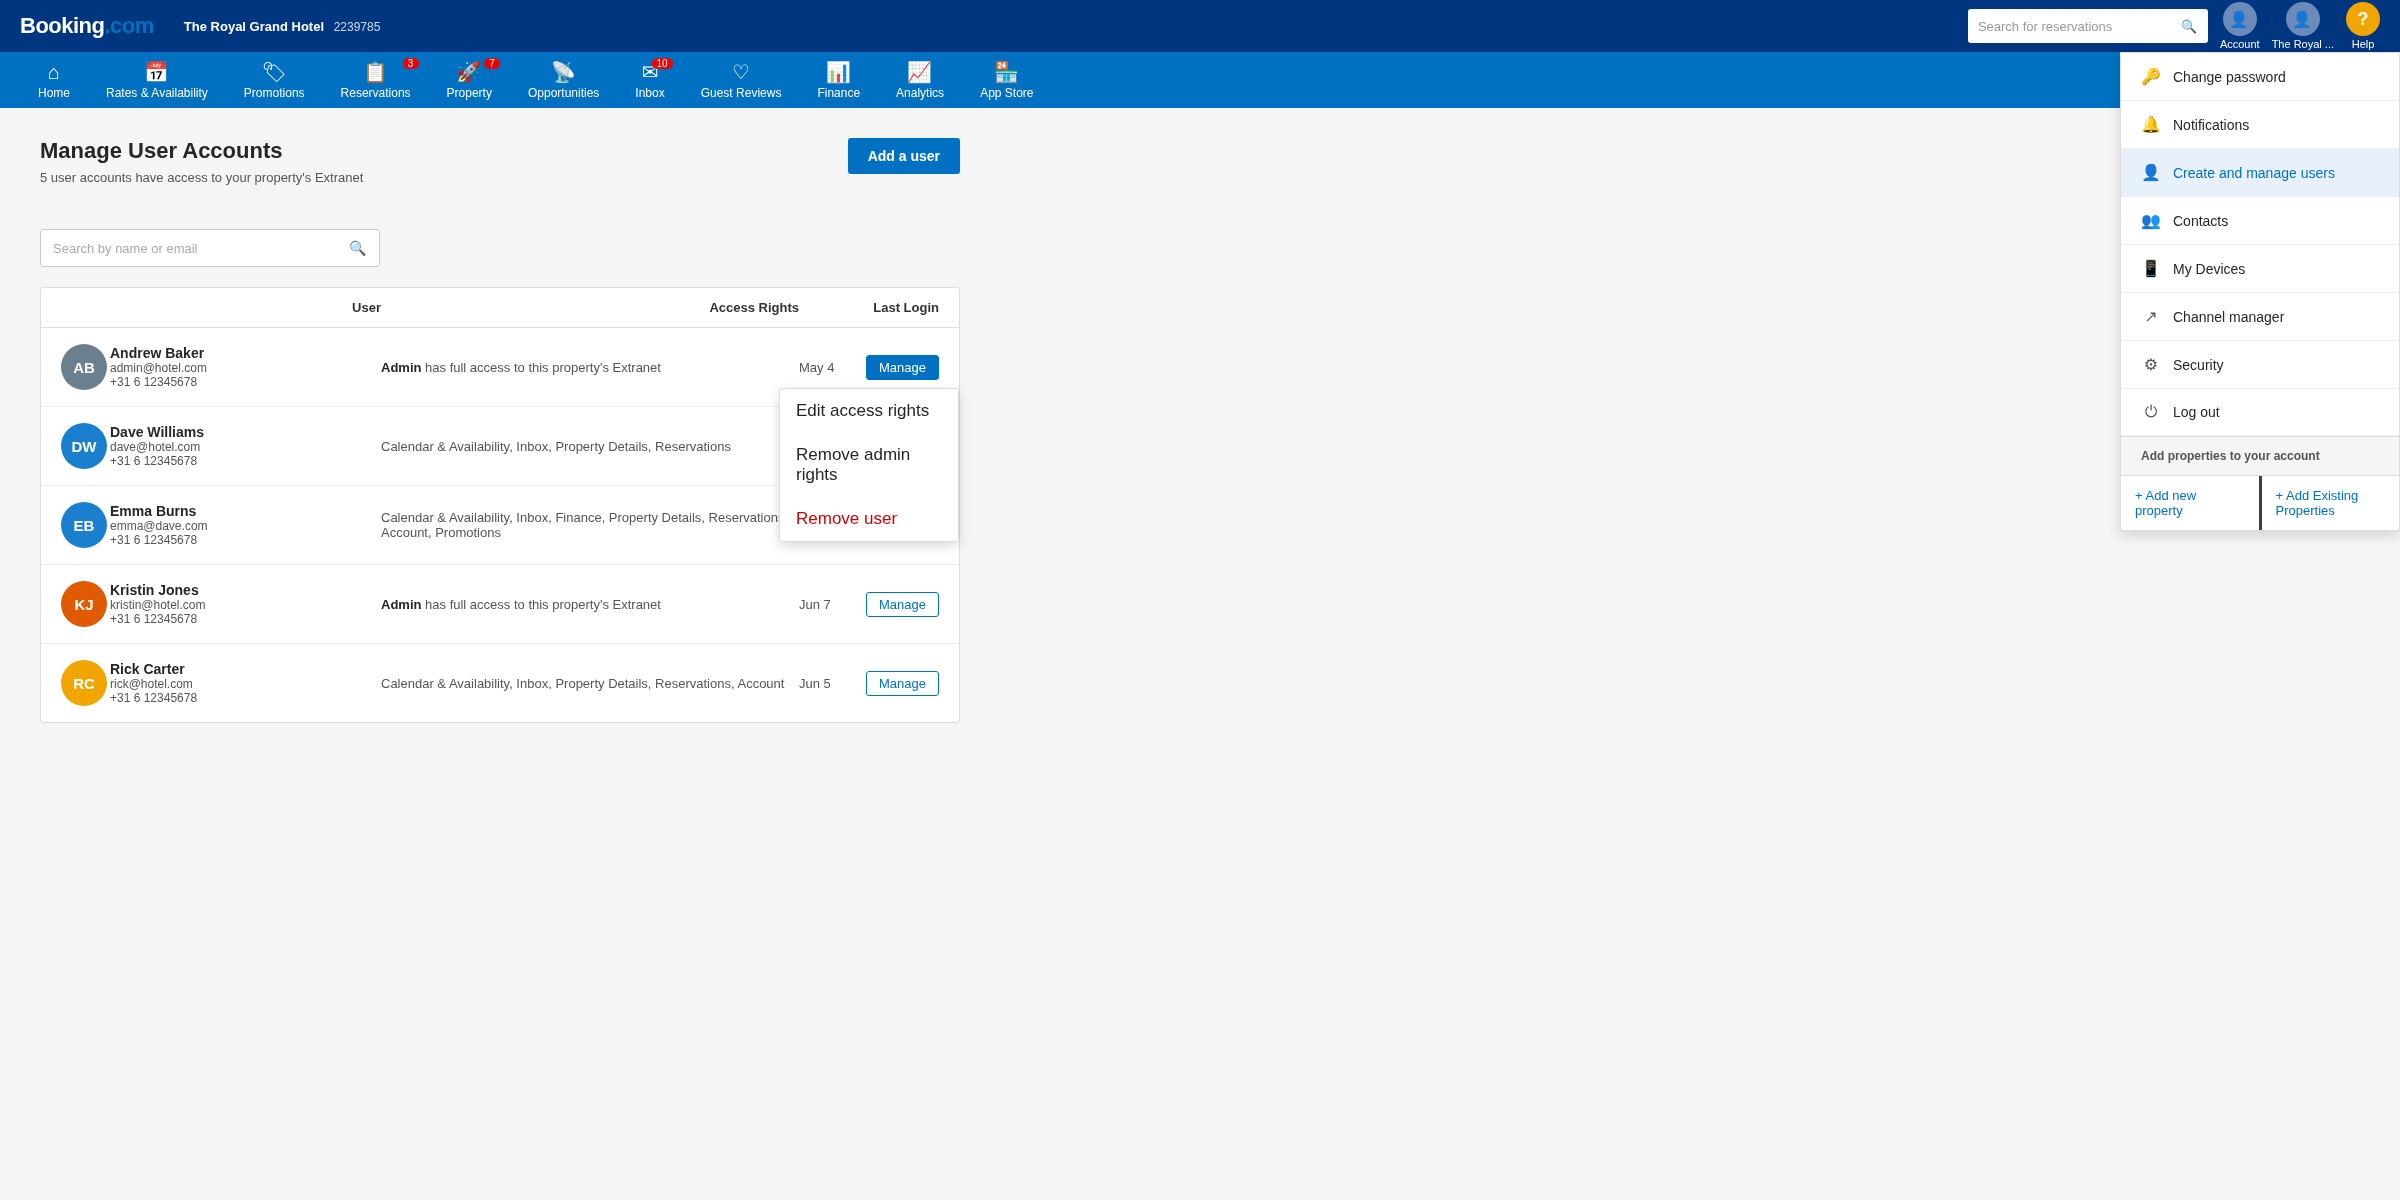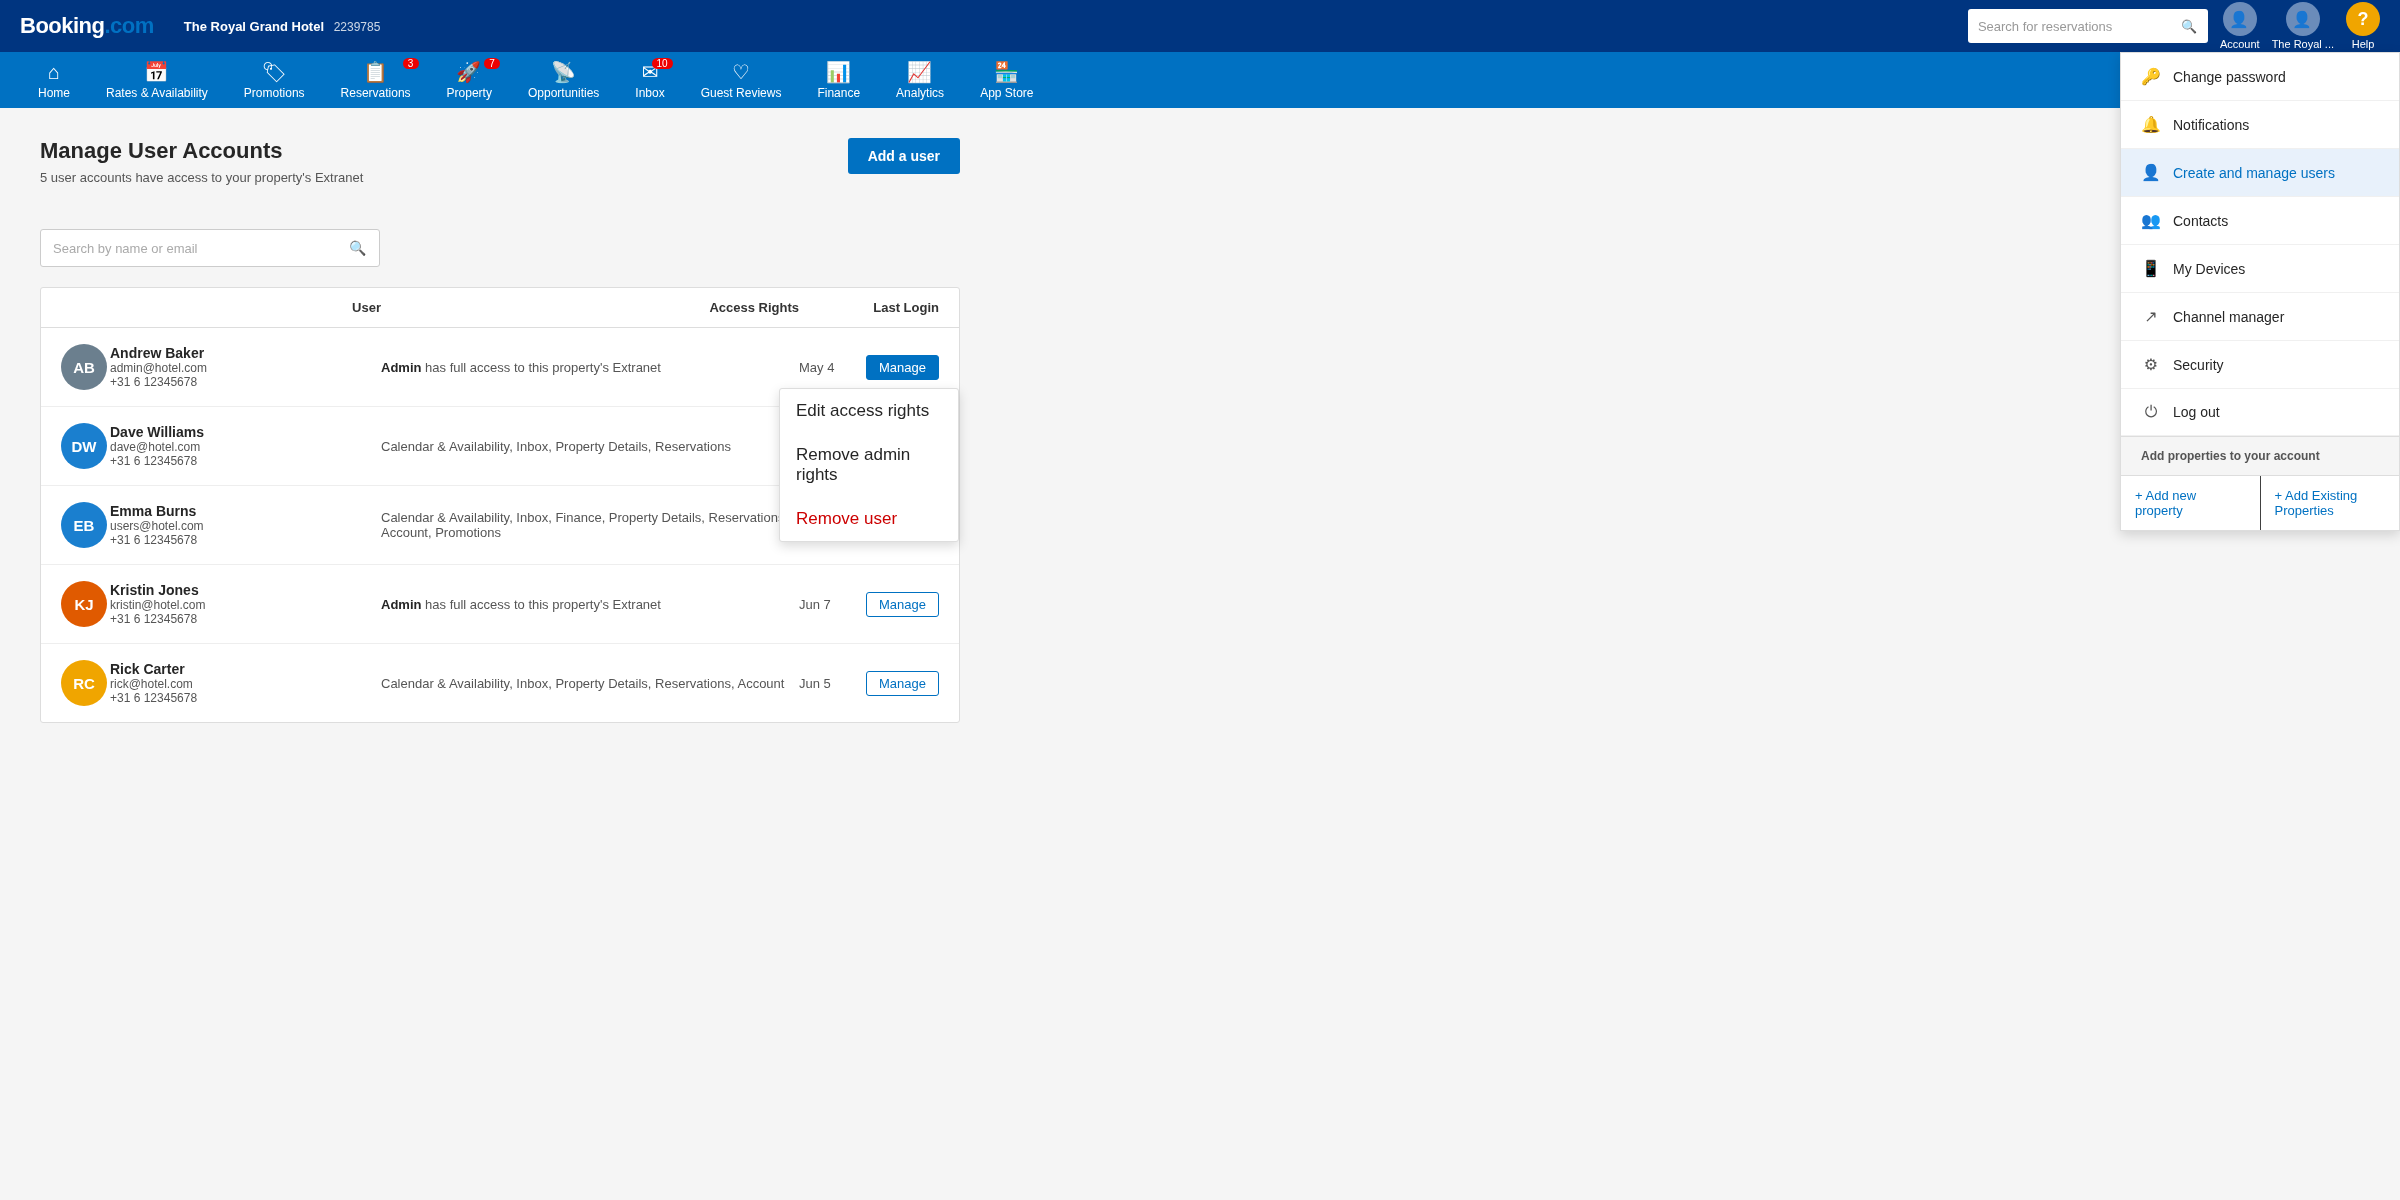--- a/index.html
+++ b/index.html
@@ -264,21 +264,21 @@
       border-top: 1px solid #ddd;
     }
     .dropdown-add-item {
       flex: 1;
       padding: 12px 14px;
       font-size: 13px;
       color: #0071c2;
       cursor: pointer;
       display: flex; align-items: center; gap: 6px;
     }
-    .dropdown-add-item:first-child { border-right: 1px solid #404040; }
+    .dropdown-add-item:first-child { border-right: 3px solid #404040; }
 
     .nav-label { font-size: 12px; }
   </style>
 </head>
 <body>
 
 <div class="top-bar">
   <div class="logo">
     <span class="logo-booking">
       <span>Booking</span><span class="logo-com">.com</span>
@@ -454,21 +454,21 @@
             <div class="access-cell">Calendar &amp; Availability, Inbox, Property Details, Reservations</div>
             <div class="last-login-cell">
               <span class="login-date"></span>
             </div>
           </div>
           <div class="table-row" style="position: relative;">
             <div class="user-cell">
     <div class="avatar" style="background:#1a7fcf;">EB</div>
     <div>
       <div class="user-name">Emma Burns</div>
-      <div class="user-email">users@hotel.com</div>
+      <div class="user-email">emma@dave.com</div>
       <div class="user-phone">+31 6 12345678</div>
     </div>
   </div>
             <div class="access-cell">Calendar &amp; Availability, Inbox, Finance, Property Details, Reservations, Account, Promotions</div>
             <div class="last-login-cell">
               <span class="login-date"></span>
               <button class="manage-btn">Manage</button>
             </div>
           </div>
           <div class="table-row" style="position: relative;">

